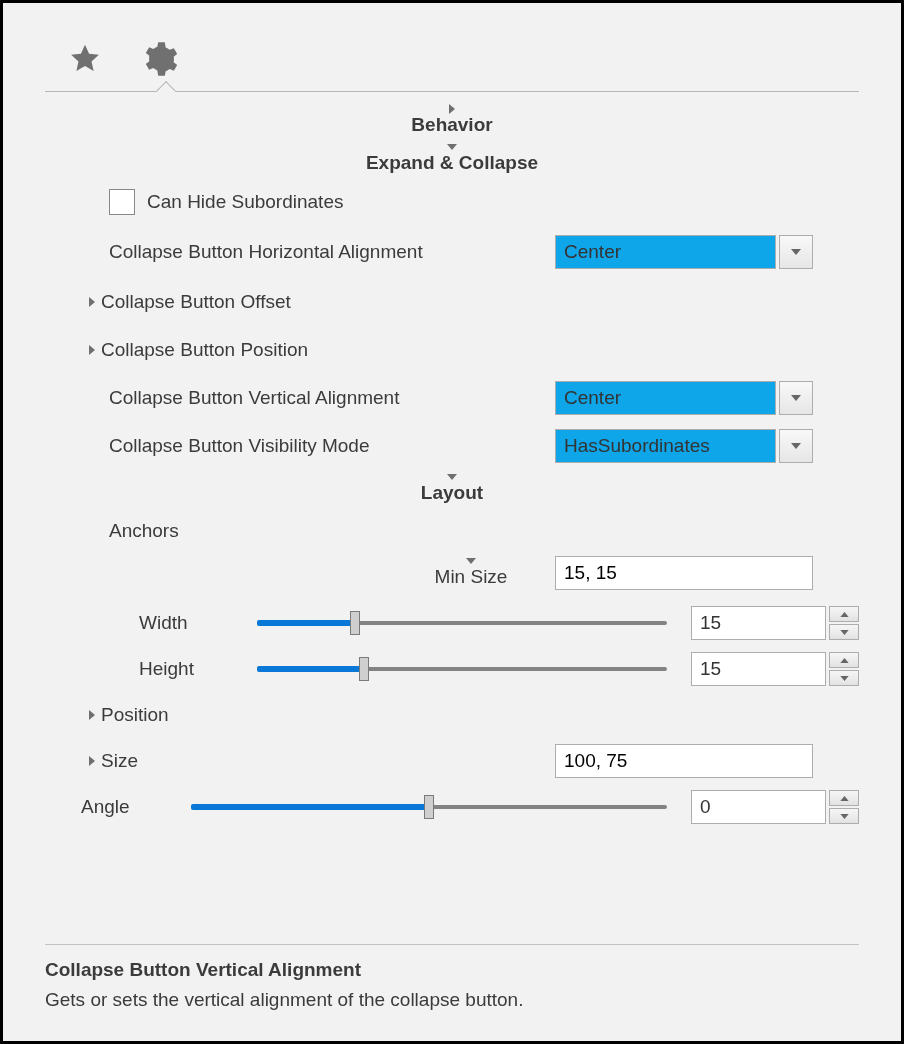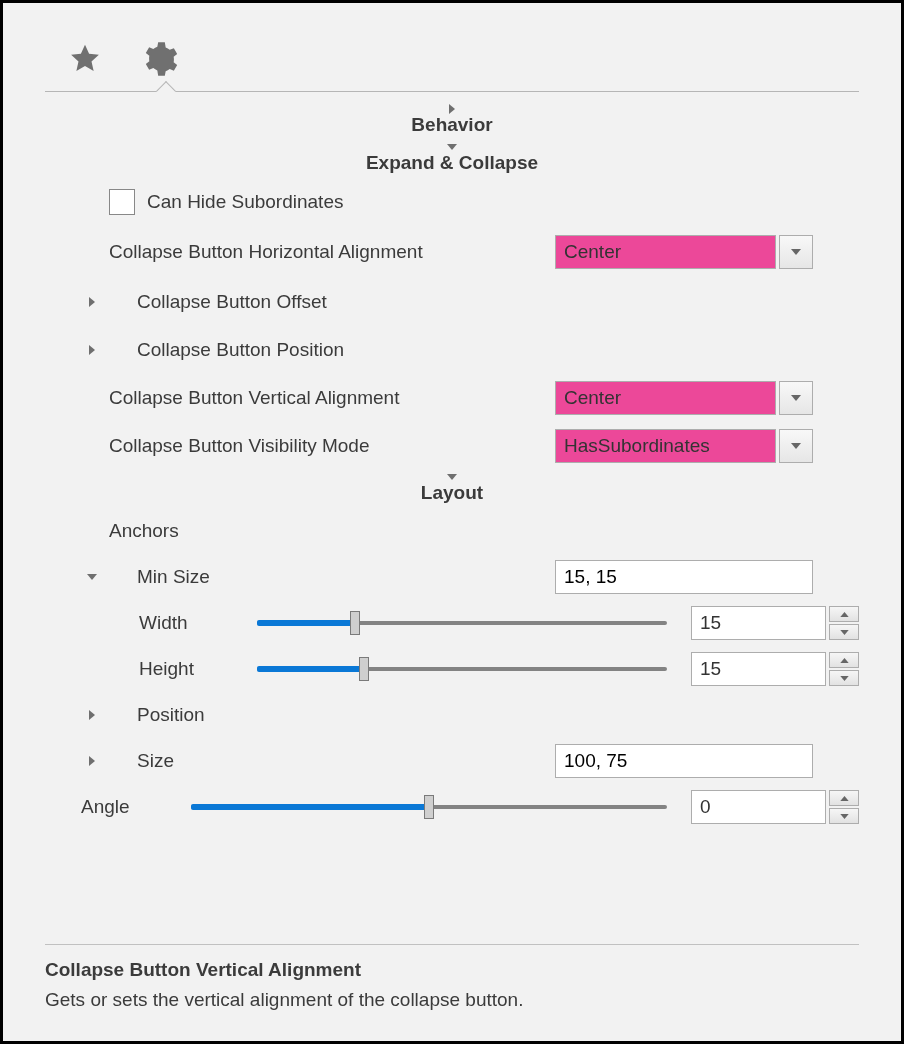--- a/index.html
+++ b/index.html
@@ -55,21 +55,21 @@
   width: 18px;
   display:flex;
   align-items:center;
   justify-content:center;
   color:#6f6f6f;
 }
 .toggle svg { width:10px; height:10px; display:block; }
 .label { white-space: nowrap; }
 .bold { font-weight:700; color:#3b3b3b; }
 .ind-1 { padding-left: 0px; flex-direction: column; }
-.ind-2 { padding-left: 38px; gap: 36px; }
+.ind-2 { padding-left: 38px; }
 .ind-3 { padding-left: 64px; }
 .ind-4 { padding-left: 94px; }
 .checkbox {
   width:26px; height:26px;
   border:1px solid #888;
   background:#fff;
   margin-right:12px;
 }
 .field {
   position: relative;
@@ -81,21 +81,21 @@
 .combo {
   position:absolute;
   left:510px;
   display:flex;
   width:258px;
   height:34px;
 }
 .combo-input {
   flex:1;
   border:1px solid #adadad;
-  background:#ec4899;
+  background:#0ea5e9;
   padding:0 8px;
   display:flex;
   align-items:center;
   font-size:19px;
   color:#333;
 }
 .combo-btn {
   width:34px;
   border:1px solid #adadad;
   background:linear-gradient(#f8f8f8,#e6e6e6);
@@ -301,21 +301,21 @@
       </span>
       <span class="label bold">Layout</span>
     </div>
 
     <div class="row ind-3 field" style="min-height:46px;">
       <div class="labelwrap">
         <span class="label">Anchors</span>
       </div>
     </div>
 
-    <div class="row ind-2 field" style="min-height:46px;">
+    <div class="row ind-2 field" style="min-height:46px;flex-direction:column;">
       <span class="toggle">
         <svg viewBox="0 0 10 10">
             <path class="tri-down" d="M0 2l5 6 5-6z"></path>
           </svg>
       </span>
       <span class="label">Min Size</span>
       <div class="textbox">15, 15</div>
     </div>
 
     <div class="row ind-4" style="min-height:46px;">

